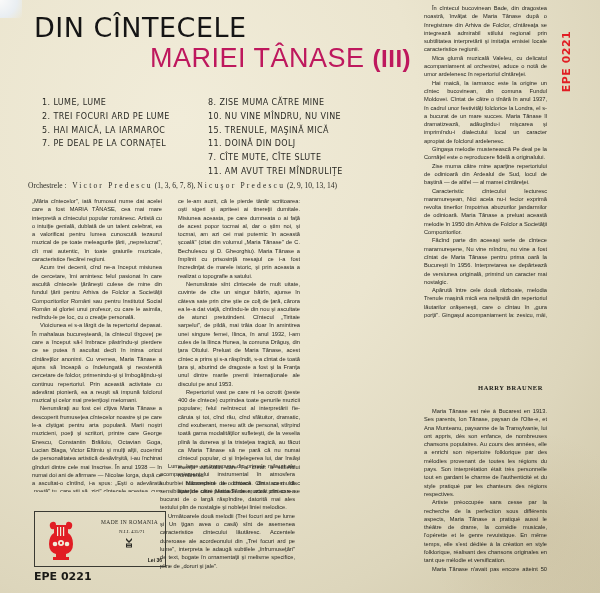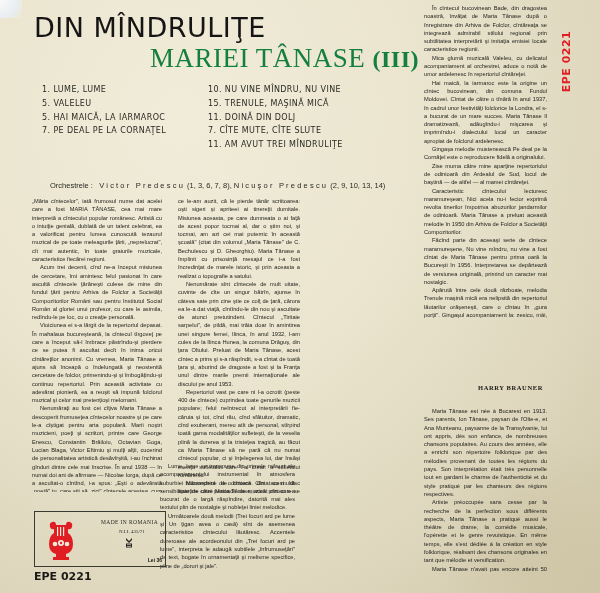--- a/index.html
+++ b/index.html
@@ -13,34 +13,34 @@
     position:absolute; left:0; top:0; width:22px; height:18px;
     background: radial-gradient(circle at 0 0, #fafafa 0, #e9eef2 60%, transparent 100%);
   }
   .title-1 {
     position:absolute; left:34px; top:12px;
     font-size:27px; letter-spacing:0.5px; color:#151515; font-weight:normal;
     font-family:"DejaVu Sans", sans-serif;
   }
   .title-2 {
     position:absolute; left:150px; top:43px;
-    font-size:27px; letter-spacing:0.5px; color:#15803d;
-    font-family:Liberation Serif, serif;
+    font-size:27px; letter-spacing:0.5px; color:#be185d;
+    font-family:Liberation Sans, sans-serif;
   }
   .title-2 .vol { font-weight:bold; font-size:24px; }
   .tracks {
-    position:absolute; top:83px; font-size:8px; letter-spacing:0.4px;
+    position:absolute; top:96px; font-size:8px; letter-spacing:0.4px;
     font-family:"DejaVu Sans", sans-serif; color:#2a2a25;
   }
   .tracks.left { left:42px; }
   .tracks.right { left:208px; }
   .tracks div { height:13.8px; line-height:13.8px; white-space:nowrap; }
   .orch {
-    position:absolute; left:50px; top:181px; font-size:7.5px; color:#2a2a25;
-    font-family:Liberation Sans, sans-serif; white-space:nowrap;
+    position:absolute; left:28px; top:181px; font-size:7.5px; color:#2a2a25;
+    font-family:Liberation Serif, serif; white-space:nowrap;
   }
   .orch .spaced { letter-spacing:2.2px; }
   .col {
     position:absolute; font-size:5.7px; line-height:8.3px; text-align:justify;
     color:#1e1e1a; font-family:"Liberation Sans", sans-serif;
   }
   .col p { margin:0; text-indent:8px; }
   .col p.first { text-indent:0; }
   .col-1 { left:32px; top:197px; width:130px; height:295px; overflow:hidden; }
   .col-2 { left:178px; top:197px; width:122px; height:300px; overflow:hidden; }
@@ -86,33 +86,34 @@
     position:absolute; right:-40px; bottom:-40px; width:220px; height:200px;
     border-radius:50%; background: radial-gradient(circle, rgba(190,175,140,0.25) 0%, rgba(190,175,140,0) 70%);
   }
 </style>
 </head>
 <body>
 
 <div class="edge-tl"></div>
 <div class="stain"></div>
 
-<div class="title-1">DIN MÎNDRULIŢE</div>
+<div class="title-1">DIN CÎNTECELE</div>
 <div class="title-2">
   <span>MARIEI TÂNASE</span>
   <span class="vol">(III)</span>
 </div>
 
 <div class="tracks left">
   <div>1. LUME, LUME</div>
-  <div>5. VALELEU</div>
+  <div>2. TREI FOCURI ARD PE LUME</div>
   <div>5. HAI MAICĂ, LA IARMAROC</div>
   <div>7. PE DEAL PE LA CORNAŢEL</div>
 </div>
 <div class="tracks right">
+  <div>8. ZISE MUMA CĂTRE MINE</div>
   <div>10. NU VINE MÎNDRU, NU VINE</div>
   <div>15. TRENULE, MAŞINĂ MICĂ</div>
   <div>11. DOINĂ DIN DOLJ</div>
   <div>7. CÎTE MUTE, CÎTE SLUTE</div>
   <div>11. AM AVUT TREI MÎNDRULIŢE</div>
 </div>
 
 <div class="orch">
   <span>Orchestrele :</span>&nbsp;&nbsp;
   <span class="spaced">Victor Predescu</span>

